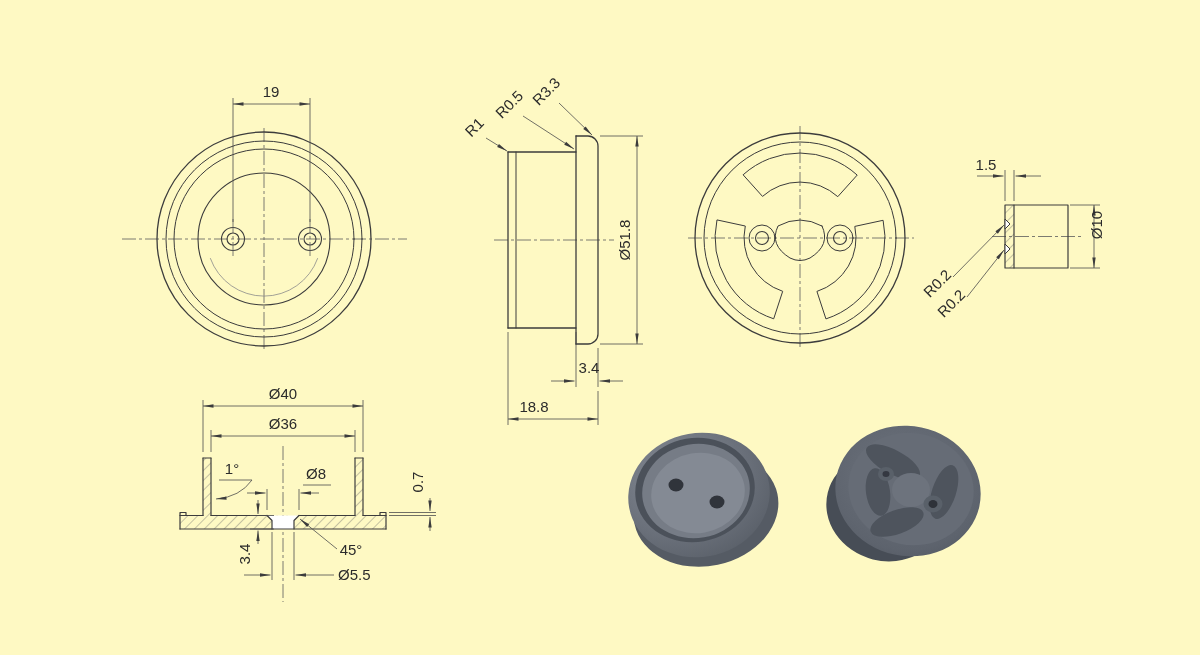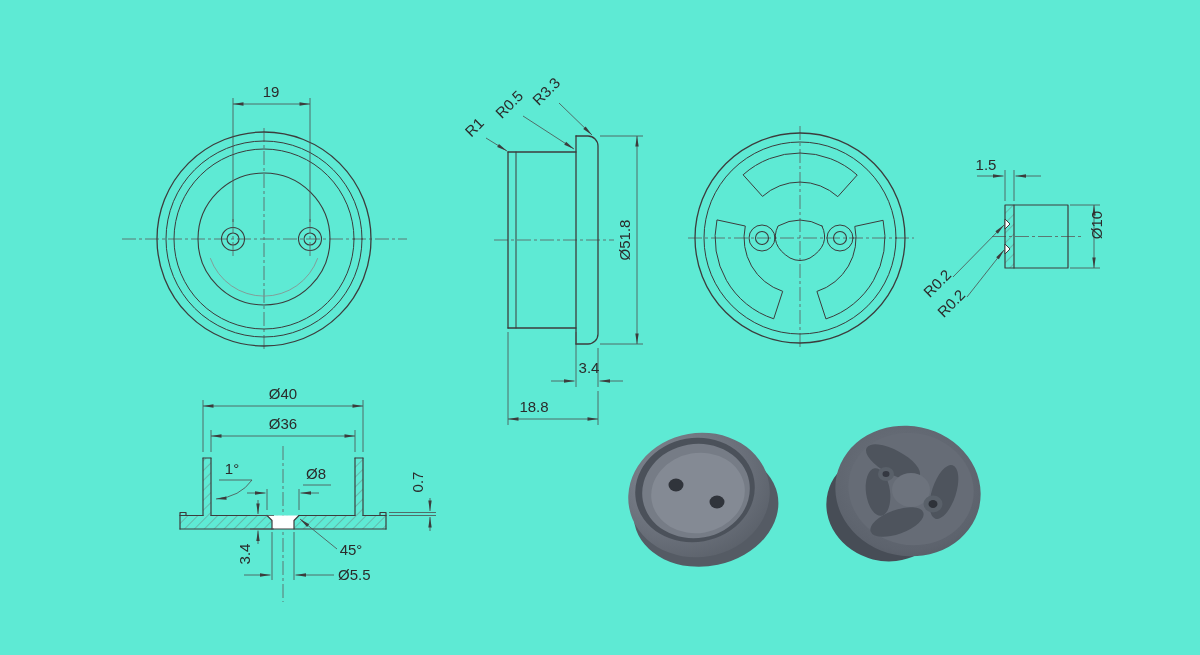--- a/index.html
+++ b/index.html
@@ -1,16 +1,16 @@
 <!DOCTYPE html>
 <html><head>
 <meta charset="utf-8">
 <style>
   html, body { margin: 0; padding: 0; background: #ffffff; }
-  .sheet { position: relative; width: 1200px; height: 655px; background: #5eead4; overflow: hidden;
+  .sheet { position: relative; width: 1200px; height: 655px; background: #fef9c3; overflow: hidden;
            font-family: "Liberation Sans", sans-serif; }
   svg { display: block; }
   .obj  { stroke: #3c3c3c; fill: none; stroke-linejoin: round; stroke-linecap: round; }
   .dim  { stroke: #4d4d4d; stroke-width: 0.8; fill: none; }
   .cl   { stroke: #5a5a5a; stroke-width: 0.8; stroke-dasharray: 14 3 3 3; fill: none; }
   .dimtxt { font-family: "Liberation Sans", sans-serif; font-size: 15px; fill: #2b2b2b; stroke: none; }
 </style>
 </head>
 <body>
 

